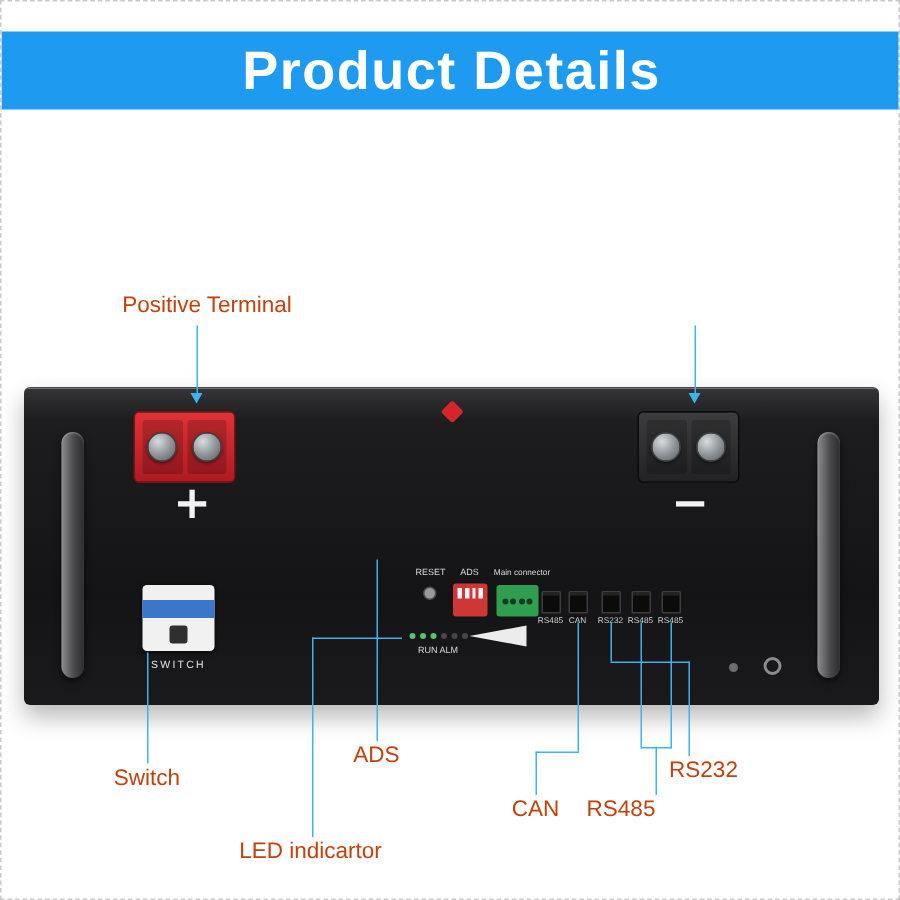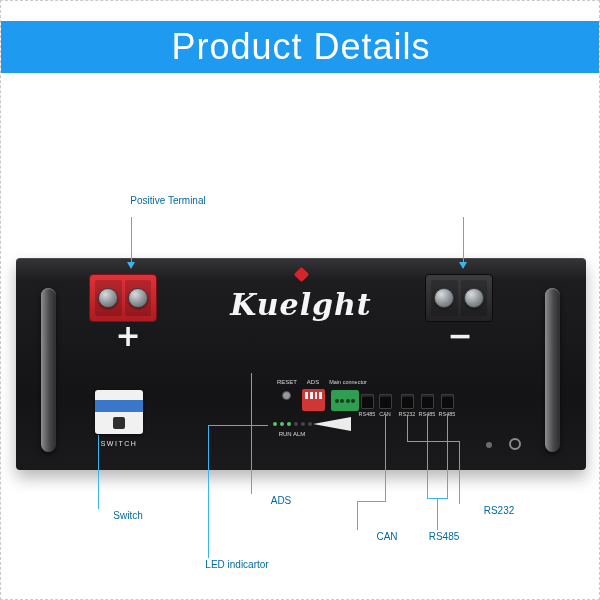--- a/index.html
+++ b/index.html
@@ -4,25 +4,25 @@
 <style>
   * { margin:0; padding:0; box-sizing:border-box; }
   body { background:#ffffff; font-family:"Liberation Sans", sans-serif; }
 
   .canvas { position:relative; width:600px; height:600px; background:#fff;
             border:1px dashed #c9c9c9; overflow:hidden; }
 
   
   .header { position:absolute; left:0; top:20px; width:600px; height:52px;
             background:#1e9bf0; display:flex; align-items:center; justify-content:center; }
-  .header span { color:#fff; font-size:36px; font-weight:400; letter-spacing:1px; }
-
-  
-  .lbl { position:absolute; transform:translateX(-50%); font-size:10px;
-         color:#0369a1; white-space:nowrap;margin-left:30px; }
+  .header span { color:#fff; font-size:36px; font-weight:700; letter-spacing:1px; }
+
+  
+  .lbl { position:absolute; transform:translateX(-50%); font-size:15px;
+         color:#c2410c; white-space:nowrap; }
   #lbl-pos  { left:137px; top:194px; }
   #lbl-neg  { left:470px; top:194px; }
   #lbl-switch { left:97px;  top:509px; }
   #lbl-ads    { left:250px; top:494px; }
   #lbl-led    { left:206px; top:558px; }
   #lbl-can    { left:356px; top:530px; }
   #lbl-rs485  { left:413px; top:530px; }
   #lbl-rs232  { left:468px; top:504px; }
 
   
@@ -160,21 +160,20 @@
         </div>
       <div class="tcell">
           <div class="bolt"></div>
         </div>
     </div>
 
     <div class="polarity" id="plus">+</div>
     <div class="polarity" id="minus">−</div>
 
     <div class="brand-icon"></div>
-    <div class="brand-text">Kuelght</div>
 
     <div class="switch-box">
       <div class="switch-band"></div>
       <div class="switch-lever"></div>
     </div>
     <div class="switch-caption">SWITCH</div>
 
     <div class="ptext" id="reset-label">RESET</div>
     <div class="reset-btn"></div>
     <div class="ptext" id="ads-label">ADS</div>

